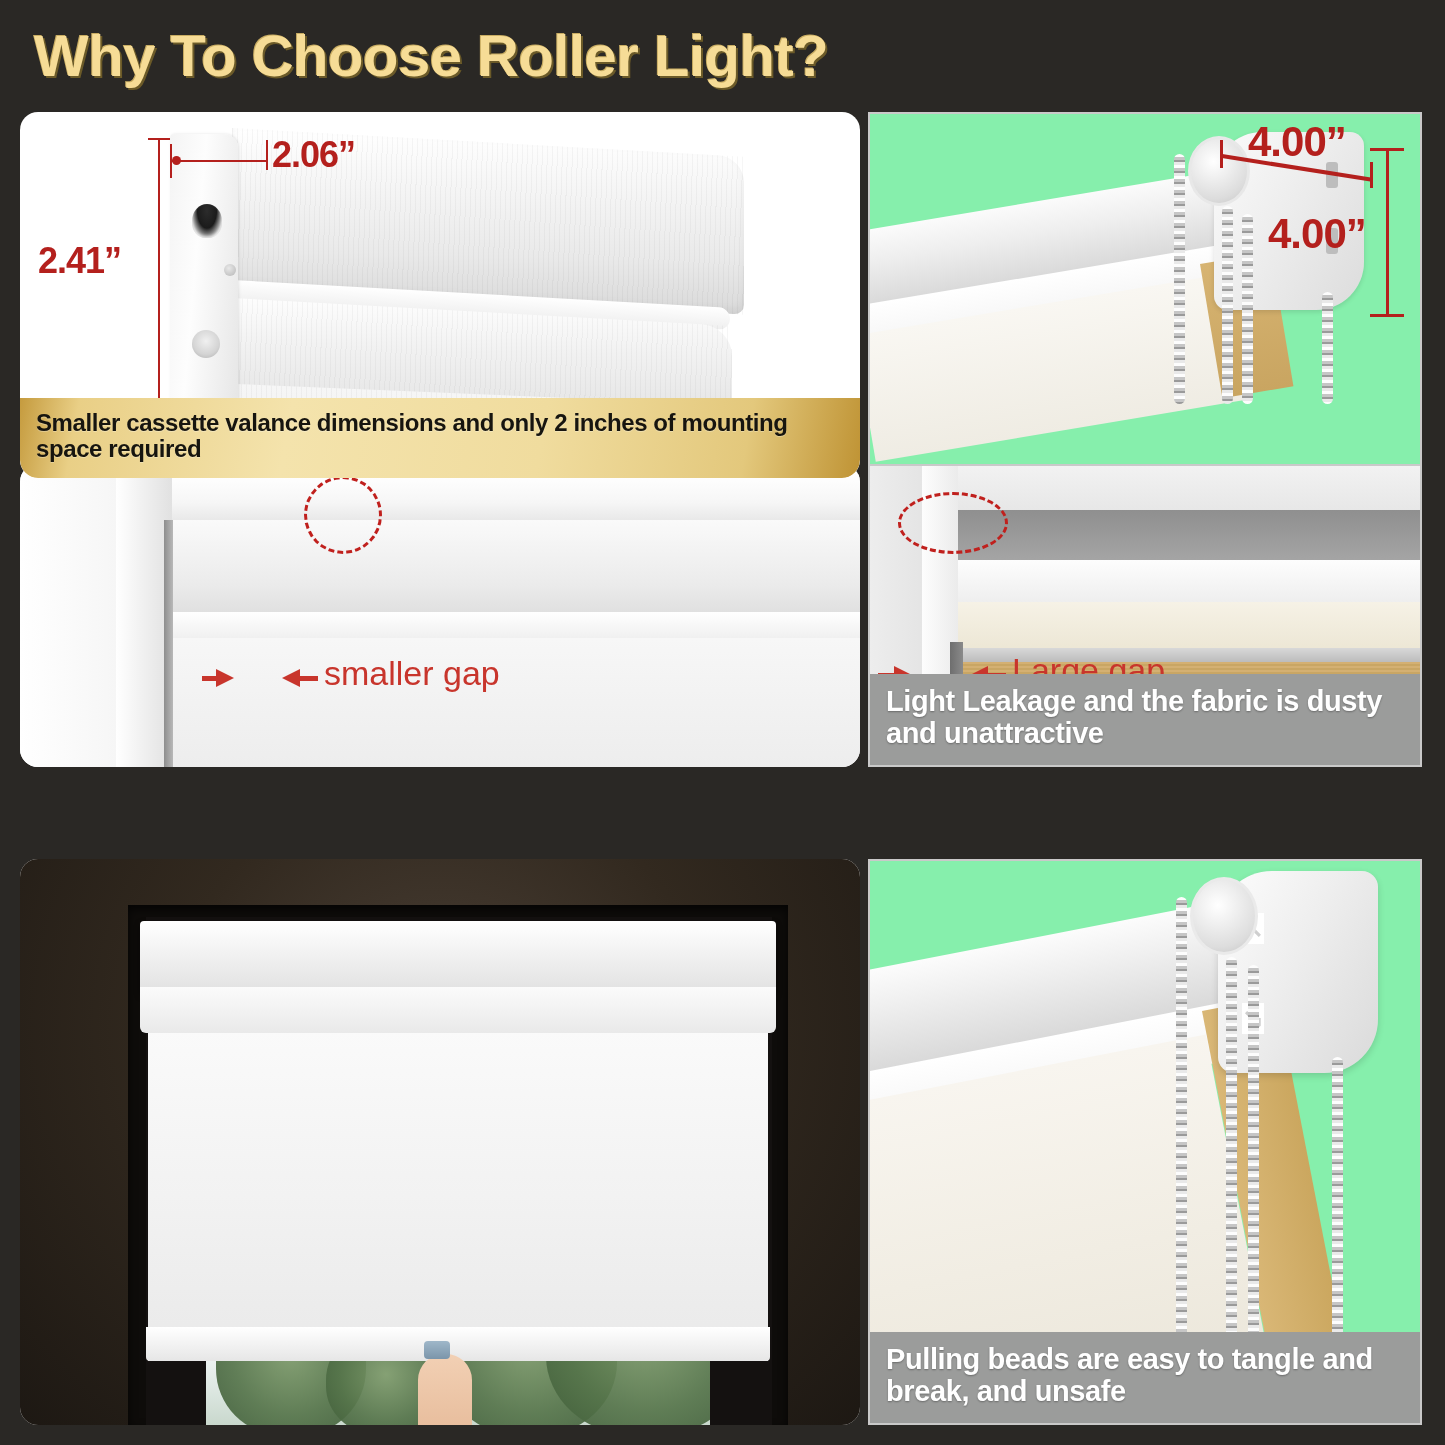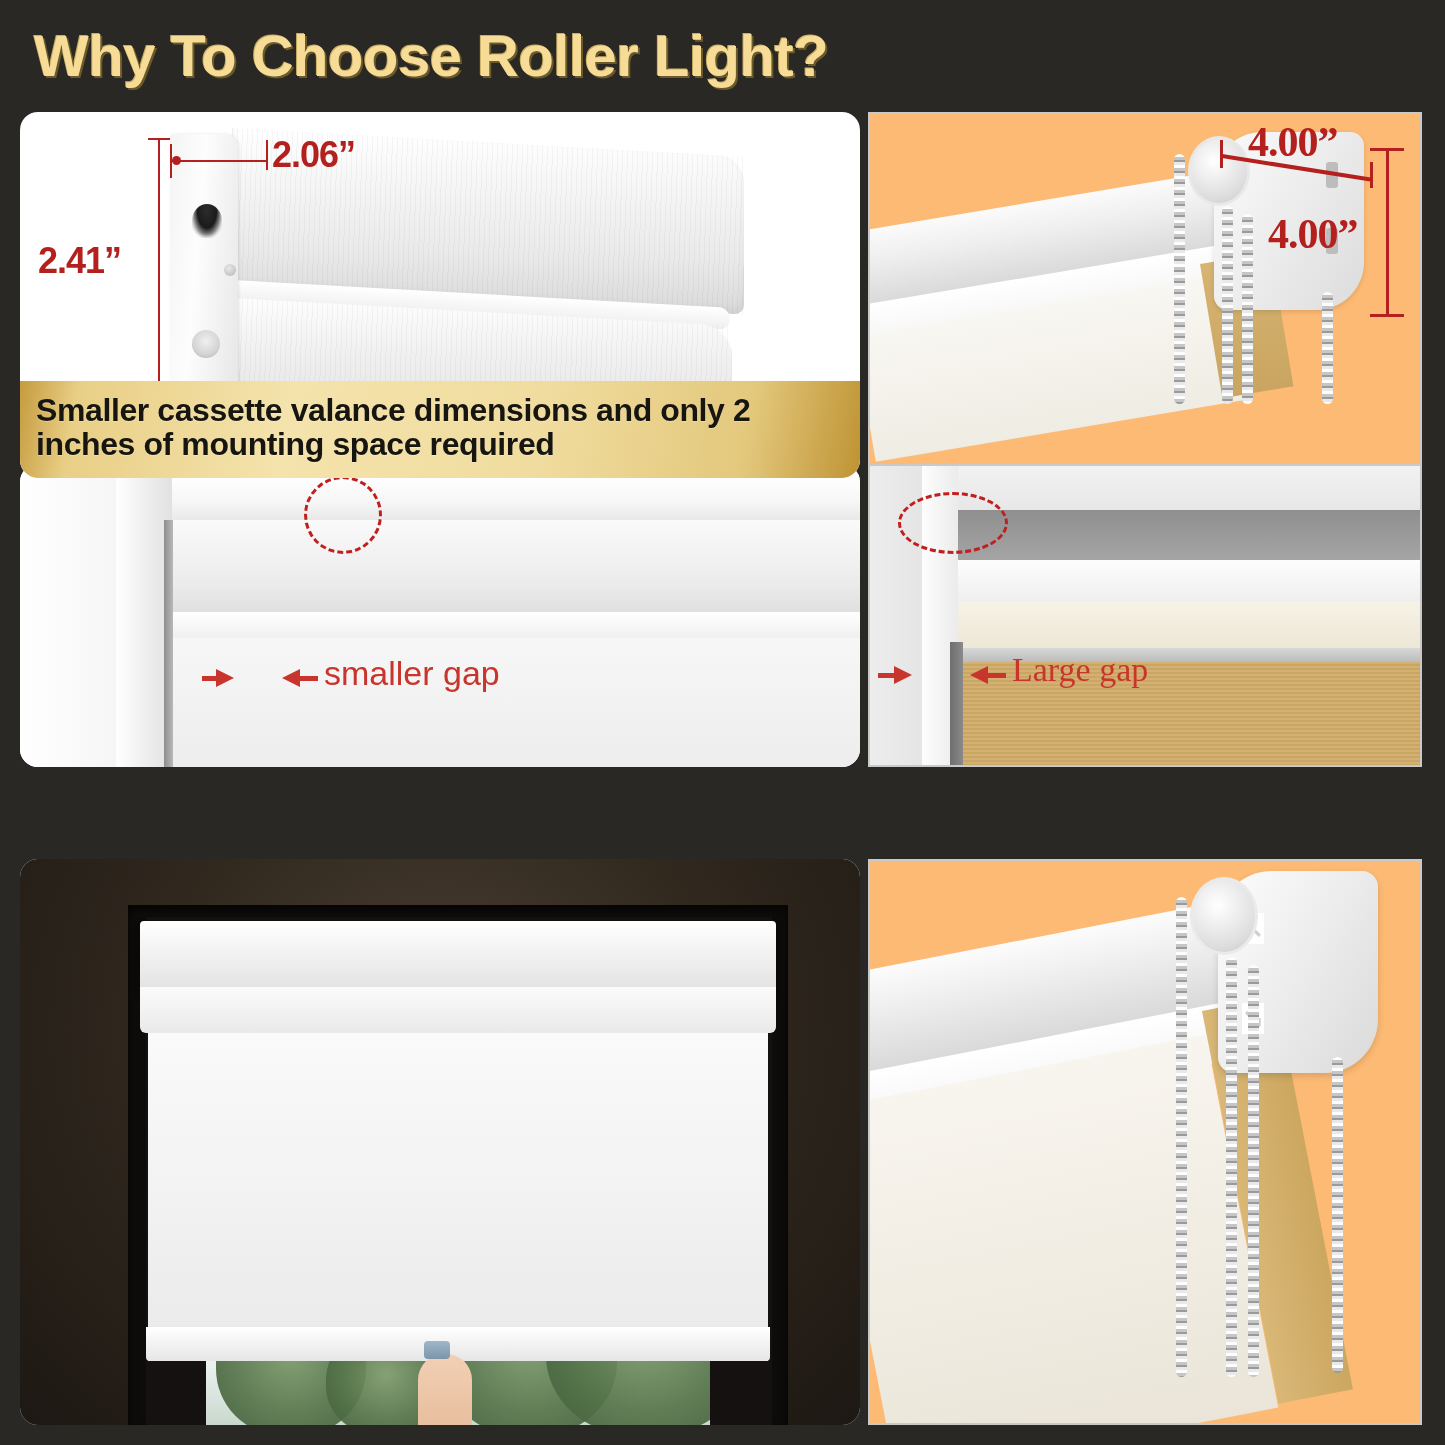--- a/index.html
+++ b/index.html
@@ -26,35 +26,35 @@
   }
 
   
   .grid { position: absolute; left: 0; top: 0; width: 1445px; height: 1445px; }
 
   .panel { position: absolute; overflow: hidden; }
 
   
   .panel.left  { left: 20px;  width: 840px; border-radius: 18px; background: #fff; }
   
-  .panel.right { left: 868px; width: 554px; background: #fdba74;
-                 border: 2px solid #c9c9c9; font-family: Liberation Serif, serif; }
+  .panel.right { left: 868px; width: 554px; background: #86efac;
+                 border: 2px solid #c9c9c9; }
 
   .row-a { top: 112px; height: 366px; padding-left: 36px; }
   .row-b { top: 464px; height: 303px; }
   .row-c { top: 859px; height: 566px; }
 
   .panel-media { position: absolute; inset: 0; overflow: hidden; }
 
   
   .caption {
     position: absolute;
     left: 0; right: 0; bottom: 0;
     padding: 12px 16px 16px 16px;
-    font-size: 32px;
+    font-size: 24px;
     font-weight: bold;
     line-height: 1.08;
     letter-spacing: -0.4px;
     z-index: 40;
   }
   .caption.gold {
     color: #17150f;
     background: linear-gradient(100deg,
         #c59b3e 0%, #e9cf86 7%, #f4e3ac 32%,
         #f0dc9e 62%, #e3c87c 86%, #bf9334 100%);
@@ -499,20 +499,21 @@
       <div class="gap-strip"></div>
 
       <div class="dashring" style="left:28px; top:26px; width:110px; height:62px;"></div>
 
       <div class="arrow-r" style="left:24px; top:200px;"></div>
       <div class="arrow-tail" style="left:8px; top:207px; width:18px;"></div>
       <div class="arrow-l" style="left:100px; top:200px;"></div>
       <div class="arrow-tail" style="left:118px; top:207px; width:18px;"></div>
       <div class="gaptext" style="left:142px; top:185px; font-size:34px;">Large gap</div>
     </div>
+    <div class="caption gray">Light Leakage and the fabric is dusty and unattractive</div>
   </div>
 
   <div class="panel left row-c p5">
     <div class="panel-media">
       <div class="roomwall"></div>
       <div class="opening"></div>
       <div class="reveal"></div>
 
       <div class="glass">
         <div class="tree" style="left:10px;  width:150px; height:150px;"></div>
@@ -550,15 +551,16 @@
         <div class="p6 arrow-glyph" style="left:24px; top:42px;">↖</div>
         <div class="p6 arrow-glyph" style="left:24px; top:132px;">↘</div>
       </div>
       <div class="pulley"></div>
 
       <div class="beadchain" style="left:306px; top:36px; height:480px;"></div>
       <div class="beadchain" style="left:356px; top:96px; height:420px;"></div>
       <div class="beadchain" style="left:378px; top:104px; height:412px;"></div>
       <div class="beadchain" style="left:462px; top:196px; height:316px;"></div>
     </div>
+    <div class="caption gray">Pulling beads are easy to tangle and break, and unsafe</div>
   </div>
 
 </div>
 
 </body></html>

